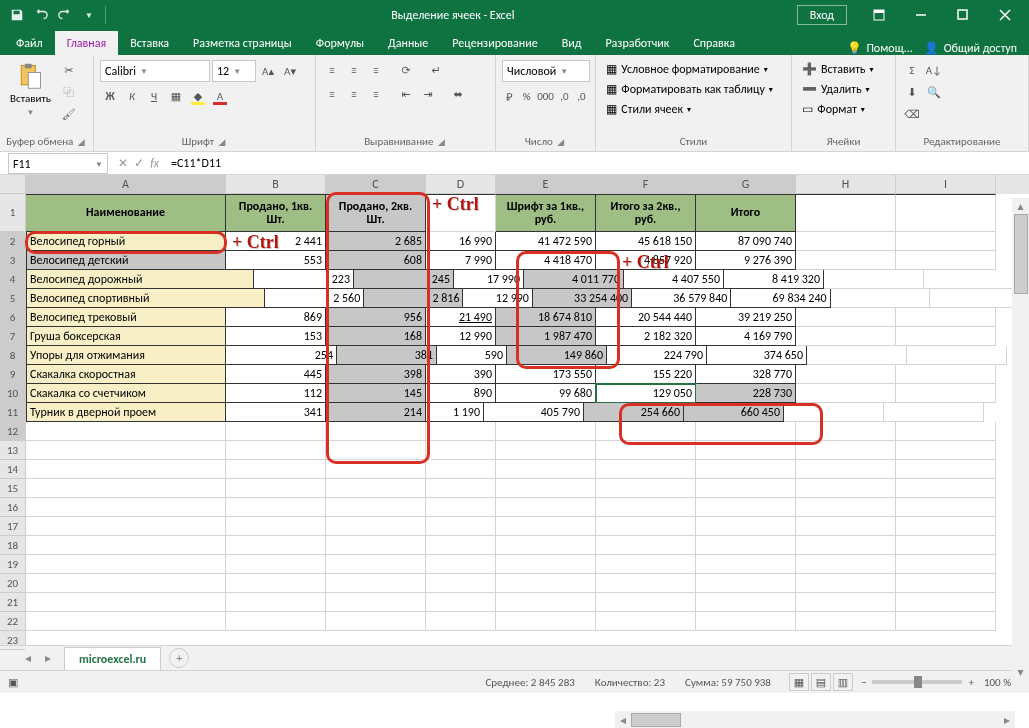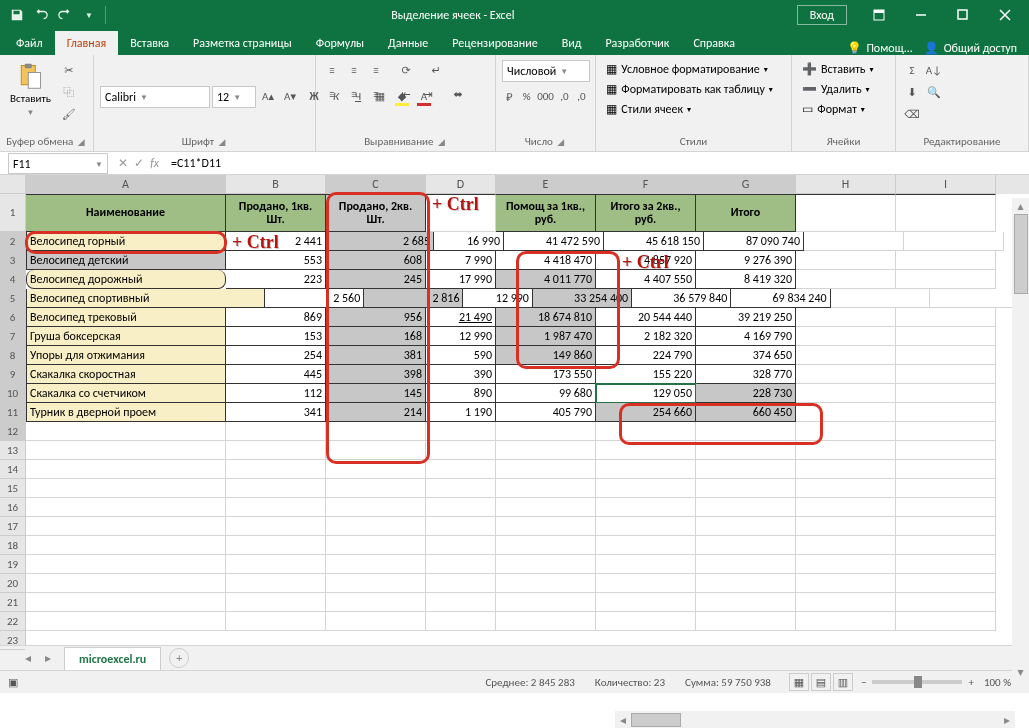--- a/index.html
+++ b/index.html
@@ -7,21 +7,21 @@
 .titlebar{height:29px;background:#0e7340;display:flex;align-items:center;color:#fff}
 .qat{display:flex;align-items:center;gap:2px;padding-left:6px}
 .qat .qbtn{width:22px;height:22px;display:flex;align-items:center;justify-content:center;color:#fff;opacity:.9}
 .qat .sep{width:1px;height:18px;background:rgba(255,255,255,.3);margin:0 3px}
 .title{flex:1;text-align:center;font-size:12px}
 .winctl{display:flex;align-items:center;gap:2px;padding-right:4px}
 .loginbox{border:1px solid rgba(255,255,255,.5);padding:2px 12px;margin-right:10px;font-size:12px}
 .winbtn{width:40px;height:29px;display:flex;align-items:center;justify-content:center;color:#fff}
 .tabstrip{height:26px;background:#0e7340;display:flex;align-items:flex-end;padding-left:4px;color:#fff;font-size:12px}
 .tab{padding:5px 12px;cursor:pointer}
-.tab.active{background:#f1f1f1;color:#c2410c}
+.tab.active{background:#f1f1f1;color:#a21caf}
 .right-actions{margin-left:auto;display:flex;align-items:center;padding-right:12px;gap:12px}
 .right-actions .ract{display:flex;align-items:center;gap:4px;color:#fff}
 .ribbon{height:97px;background:#f1f1f1;border-bottom:1px solid #d4d4d4;display:flex;font-size:11px}
 .group{border-right:1px solid #d4d4d4;display:flex;flex-direction:column;padding:3px 6px 1px}
 .group-title{text-align:center;color:#666;font-size:11px;padding:2px 0;margin-top:auto}
 .group-body{flex:1;display:flex;align-items:flex-start;gap:4px;padding-top:2px}
 .bigbtn{display:flex;flex-direction:column;align-items:center;justify-content:center;padding:2px 4px;gap:2px}
 .bigbtn svg{width:28px;height:28px}
 .smgrid{display:flex;flex-direction:column;gap:2px}
 .smrow{display:flex;gap:2px;align-items:center}
@@ -168,21 +168,21 @@
       <div class="smgrid">
         <div class="smbtn">✂</div>
         <div class="smbtn">⿻</div>
         <div class="smbtn">🖌</div>
       </div>
     </div>
     <div class="group-title"><span>Буфер обмена</span> <span class="group-corner">◢</span></div>
   </div>
 
   <div class="group" style="width:222px">
-    <div class="group-body" style="gap:4px;align-items:stretch">
+    <div class="group-body" style="flex-direction:column;gap:4px;align-items:stretch">
       <div class="smrow">
         <div class="combo" style="width:110px">
             <span>Calibri</span>
             <span class="dd">▼</span>
           </div>
         <div class="combo" style="width:44px">
             <span>12</span>
             <span class="dd">▼</span>
           </div>
         <div class="smbtn">A▴</div>
@@ -359,50 +359,50 @@
         <div class="ch sel" style="width: 100px;">G</div>
         <div class="ch" style="width: 100px;">H</div>
         <div class="ch" style="width: 100px;">I</div>
       </div>
     <div class="rows" id="rows">
         <div class="row hrow">
           <div class="cell" style="width: 200px;">Наименование</div>
           <div class="cell" style="width: 100px;">Продано, 1кв. Шт.</div>
           <div class="cell selgrey" style="width: 100px;">Продано, 2кв. Шт.</div>
           <div class="cell" style="width: 70px; background: rgb(255, 255, 255); border-right: 1px solid rgb(212, 212, 212); border-bottom: 1px solid rgb(212, 212, 212);"></div>
-          <div class="cell" style="width: 100px;">Помощ за 1кв., руб.</div>
+          <div class="cell" style="width: 100px;">Шрифт за 1кв., руб.</div>
           <div class="cell" style="width: 100px;">Итого за 2кв., руб.</div>
           <div class="cell" style="width: 100px;">Итого</div>
           <div class="cell empty" style="width: 100px; border-right: 1px solid rgb(212, 212, 212); border-bottom: 1px solid rgb(212, 212, 212); background: rgb(255, 255, 255);"></div>
           <div class="cell empty" style="width: 100px; border-right: 1px solid rgb(212, 212, 212); border-bottom: 1px solid rgb(212, 212, 212); background: rgb(255, 255, 255);"></div>
         </div>
         <div class="row datarow">
           <div class="cell nm" style="width: 200px;">Велосипед горный</div>
           <div class="cell" style="width: 100px;">2 441</div>
-          <div class="cell selgrey" style="width: 108px;">2 685</div>
+          <div class="cell selgrey" style="width: 100px;">2 685</div>
           <div class="cell" style="width: 70px;">16 990</div>
           <div class="cell" style="width: 100px;">41 472 590</div>
           <div class="cell" style="width: 100px;">45 618 150</div>
           <div class="cell" style="width: 100px;">87 090 740</div>
           <div class="cell empty" style="width: 100px; background: rgb(255, 255, 255); border-right: 1px solid rgb(212, 212, 212); border-bottom: 1px solid rgb(212, 212, 212);"></div>
           <div class="cell empty" style="width: 100px; background: rgb(255, 255, 255); border-right: 1px solid rgb(212, 212, 212); border-bottom: 1px solid rgb(212, 212, 212);"></div>
         </div>
         <div class="row datarow">
           <div class="cell nm selgrey" style="width: 200px;">Велосипед детский</div>
           <div class="cell" style="width: 100px;">553</div>
           <div class="cell selgrey" style="width: 100px;">608</div>
           <div class="cell" style="width: 70px;">7 990</div>
           <div class="cell" style="width: 100px;">4 418 470</div>
           <div class="cell" style="width: 100px;">4 857 920</div>
           <div class="cell" style="width: 100px;">9 276 390</div>
           <div class="cell empty" style="width: 100px; background: rgb(255, 255, 255); border-right: 1px solid rgb(212, 212, 212); border-bottom: 1px solid rgb(212, 212, 212);"></div>
           <div class="cell empty" style="width: 100px; background: rgb(255, 255, 255); border-right: 1px solid rgb(212, 212, 212); border-bottom: 1px solid rgb(212, 212, 212);"></div>
         </div>
         <div class="row datarow">
-          <div class="cell nm" style="width: 200px; border-radius: 8px;">Велосипед дорожный</div>
+          <div class="cell nm" style="width: 228px;">Велосипед дорожный</div>
           <div class="cell" style="width: 100px;">223</div>
           <div class="cell selgrey" style="width: 100px;">245</div>
           <div class="cell" style="width: 70px;">17 990</div>
           <div class="cell selgrey" style="width: 100px;">4 011 770</div>
           <div class="cell" style="width: 100px;">4 407 550</div>
           <div class="cell" style="width: 100px;">8 419 320</div>
           <div class="cell empty" style="width: 100px; background: rgb(255, 255, 255); border-right: 1px solid rgb(212, 212, 212); border-bottom: 1px solid rgb(212, 212, 212);"></div>
           <div class="cell empty" style="width: 100px; background: rgb(255, 255, 255); border-right: 1px solid rgb(212, 212, 212); border-bottom: 1px solid rgb(212, 212, 212);"></div>
         </div>
         <div class="row datarow">
@@ -433,21 +433,21 @@
           <div class="cell selgrey" style="width: 100px;">168</div>
           <div class="cell" style="width: 70px;">12 990</div>
           <div class="cell selgrey" style="width: 100px;">1 987 470</div>
           <div class="cell" style="width: 100px;">2 182 320</div>
           <div class="cell" style="width: 100px;">4 169 790</div>
           <div class="cell empty" style="width: 100px; background: rgb(255, 255, 255); border-right: 1px solid rgb(212, 212, 212); border-bottom: 1px solid rgb(212, 212, 212);"></div>
           <div class="cell empty" style="width: 100px; background: rgb(255, 255, 255); border-right: 1px solid rgb(212, 212, 212); border-bottom: 1px solid rgb(212, 212, 212);"></div>
         </div>
         <div class="row datarow">
           <div class="cell nm" style="width: 200px;">Упоры для отжимания</div>
-          <div class="cell" style="width: 100px; padding-left: 36px;">254</div>
+          <div class="cell" style="width: 111px; padding-left: 36px;">254</div>
           <div class="cell selgrey" style="width: 100px;">381</div>
           <div class="cell" style="width: 70px;">590</div>
           <div class="cell selgrey" style="width: 100px;">149 860</div>
           <div class="cell" style="width: 100px;">224 790</div>
           <div class="cell" style="width: 100px;">374 650</div>
           <div class="cell empty" style="width: 100px; background: rgb(255, 255, 255); border-right: 1px solid rgb(212, 212, 212); border-bottom: 1px solid rgb(212, 212, 212);"></div>
           <div class="cell empty" style="width: 100px; background: rgb(255, 255, 255); border-right: 1px solid rgb(212, 212, 212); border-bottom: 1px solid rgb(212, 212, 212);"></div>
         </div>
         <div class="row datarow">
           <div class="cell nm" style="width: 200px;">Скакалка скоростная</div>
@@ -468,21 +468,21 @@
           <div class="cell" style="width: 100px;">99 680</div>
           <div class="cell selgrey activecell" style="width: 100px;">129 050</div>
           <div class="cell selgrey" style="width: 100px;">228 730</div>
           <div class="cell empty" style="width: 100px; background: rgb(255, 255, 255); border-right: 1px solid rgb(212, 212, 212); border-bottom: 1px solid rgb(212, 212, 212);"></div>
           <div class="cell empty" style="width: 100px; background: rgb(255, 255, 255); border-right: 1px solid rgb(212, 212, 212); border-bottom: 1px solid rgb(212, 212, 212);"></div>
         </div>
         <div class="row datarow">
           <div class="cell nm" style="width: 200px;">Турник в дверной проем</div>
           <div class="cell" style="width: 100px;">341</div>
           <div class="cell selgrey" style="width: 100px;">214</div>
-          <div class="cell" style="width: 70px; padding-left: 45px;">1 190</div>
+          <div class="cell" style="width: 58px; padding-left: 45px;">1 190</div>
           <div class="cell" style="width: 100px;">405 790</div>
           <div class="cell selgrey" style="width: 100px;">254 660</div>
           <div class="cell selgrey" style="width: 100px;">660 450</div>
           <div class="cell empty" style="width: 100px; background: rgb(255, 255, 255); border-right: 1px solid rgb(212, 212, 212); border-bottom: 1px solid rgb(212, 212, 212);"></div>
           <div class="cell empty" style="width: 100px; background: rgb(255, 255, 255); border-right: 1px solid rgb(212, 212, 212); border-bottom: 1px solid rgb(212, 212, 212);"></div>
         </div>
         <div class="row">
           <div class="cell empty" style="width: 200px; background: rgb(255, 255, 255);"></div>
           <div class="cell empty" style="width: 100px; background: rgb(255, 255, 255);"></div>
           <div class="cell empty" style="width: 100px; background: rgb(255, 255, 255);"></div>

